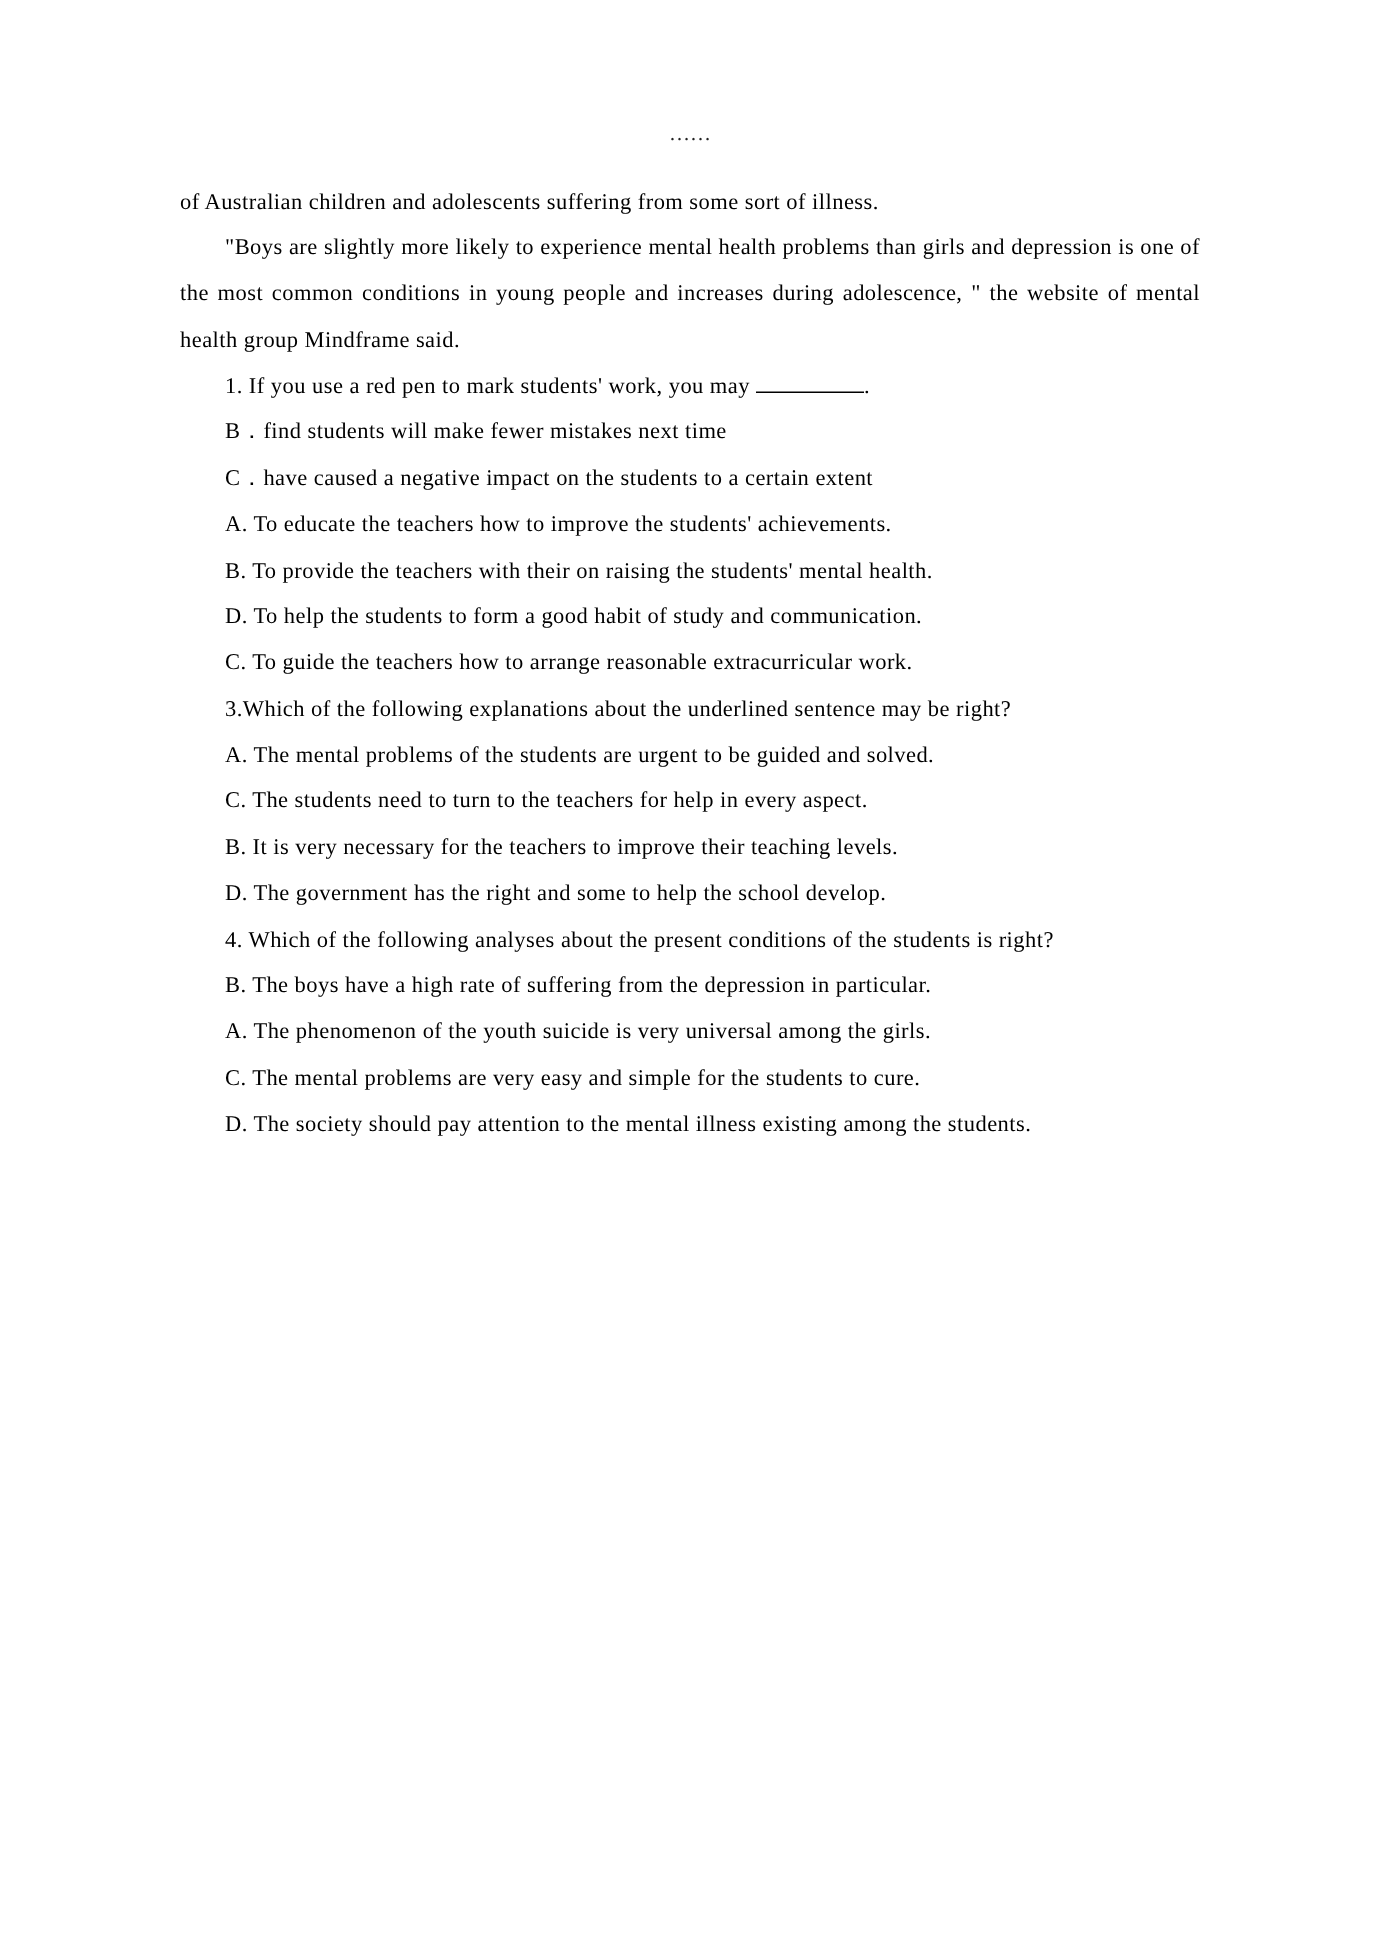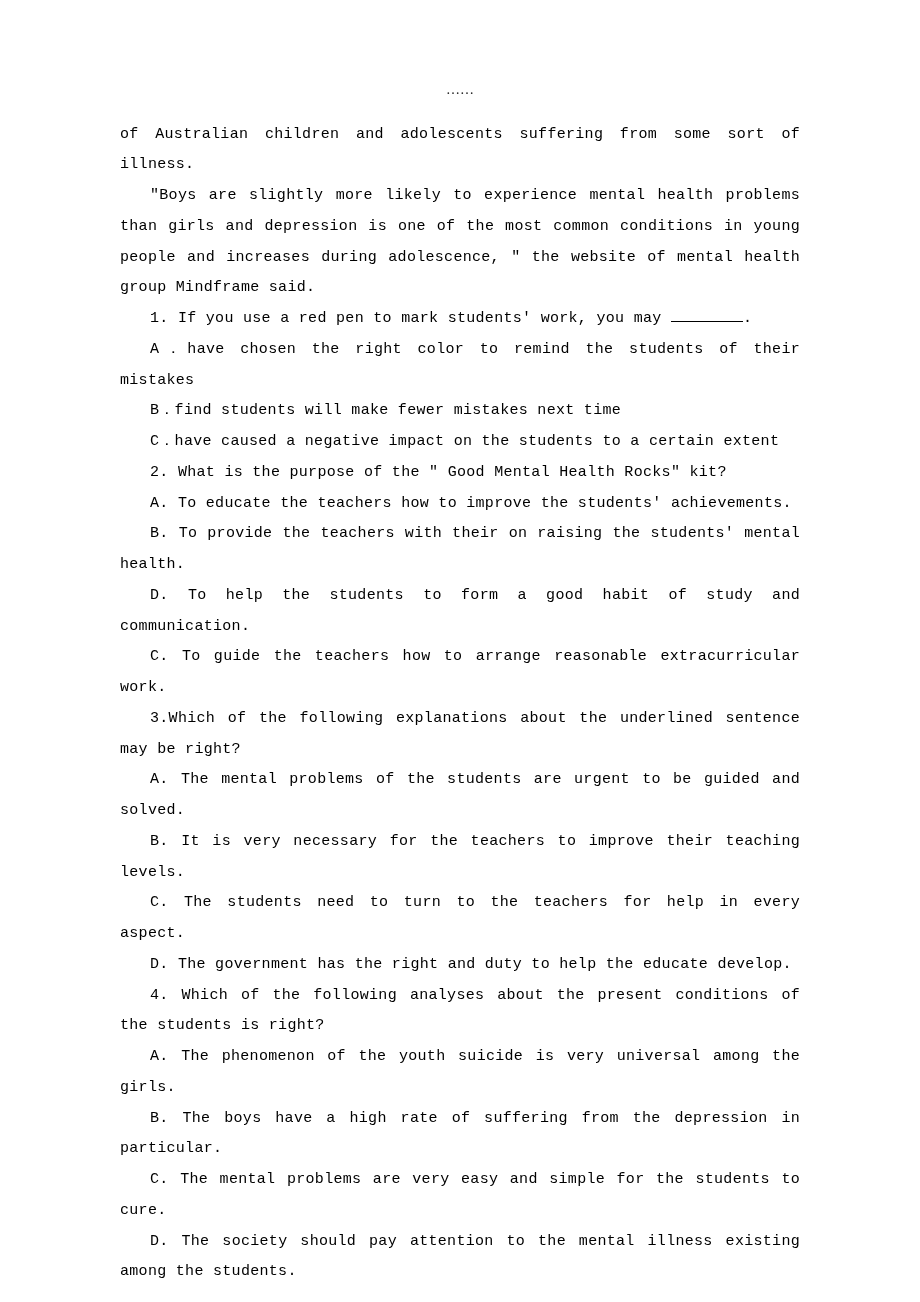--- a/index.html
+++ b/index.html
@@ -26,21 +26,21 @@
   .ellipsis-top { margin-bottom: 20px; }
   .para {
     text-align: justify;
     text-justify: inter-ideograph;
     margin: 0;
   }
   .indent {
     text-indent: 2em;
   }
   .mono {
-    font-family: Liberation Mono, monospace;
+    font-family: Liberation Serif, serif;
     letter-spacing: 0.3px;
   }
   .blank {
     display: inline-block;
     border-bottom: 1px solid #000;
     width: 72px;
     vertical-align: baseline;
     height: 0.9em;
   }
 </style>
@@ -51,35 +51,33 @@
 
   <div class="ellipsis-top">……</div>
 
   <p class="para mono">of Australian children and adolescents suffering from some sort of illness.</p>
 
   <p class="para mono indent">"Boys are slightly more likely to experience mental health problems than girls and depression is one of the most common conditions in young people and increases during adolescence, " the website of mental health group Mindframe said.</p>
 
   <p class="para mono indent">
     <span>1. If you use a red pen to mark students' work, you may </span><span class="blank"></span><span>.</span>
   </p>
-  <p class="para mono indent">A．have chosen the right color to remind the students of their mistakes</p>
   <p class="para mono indent">B．find students will make fewer mistakes next time</p>
   <p class="para mono indent">C．have caused a negative impact on the students to a certain extent</p>
 
-  <p class="para mono indent">2. What is the purpose of the " Good Mental Health Rocks" kit?</p>
   <p class="para mono indent">A. To educate the teachers how to improve the students' achievements.</p>
   <p class="para mono indent">B. To provide the teachers with their on raising the students' mental health.</p>
   <p class="para mono indent">D. To help the students to form a good habit of study and communication.</p>
   <p class="para mono indent">C. To guide the teachers how to arrange reasonable extracurricular work.</p>
 
   <p class="para mono indent">3.Which of the following explanations about the underlined sentence may be right?</p>
   <p class="para mono indent">A. The mental problems of the students are urgent to be guided and solved.</p>
+  <p class="para mono indent">C. The students need to turn to the teachers for help in every aspect.</p>
   <p class="para mono indent">B. It is very necessary for the teachers to improve their teaching levels.</p>
-  <p class="para mono indent">C. The students need to turn to the teachers for help in every aspect.</p>
-  <p class="para mono indent">D. The government has the right and duty to help  the educate develop.</p>
+  <p class="para mono indent">D. The government has the right and some to help  the school develop.</p>
 
   <p class="para mono indent">4. Which of the following analyses about the present conditions of the students is right?</p>
+  <p class="para mono indent">B. The boys have a high rate of suffering from the  depression in particular.</p>
   <p class="para mono indent">A. The phenomenon of the youth suicide is very universal among the girls.</p>
-  <p class="para mono indent">B. The boys have a high rate of suffering from the  depression in particular.</p>
   <p class="para mono indent">C. The mental problems are very easy and simple for the students to cure.</p>
   <p class="para mono indent">D. The society should pay attention to the mental illness existing among the students.</p>
 
 </div>
 
 </body></html>

